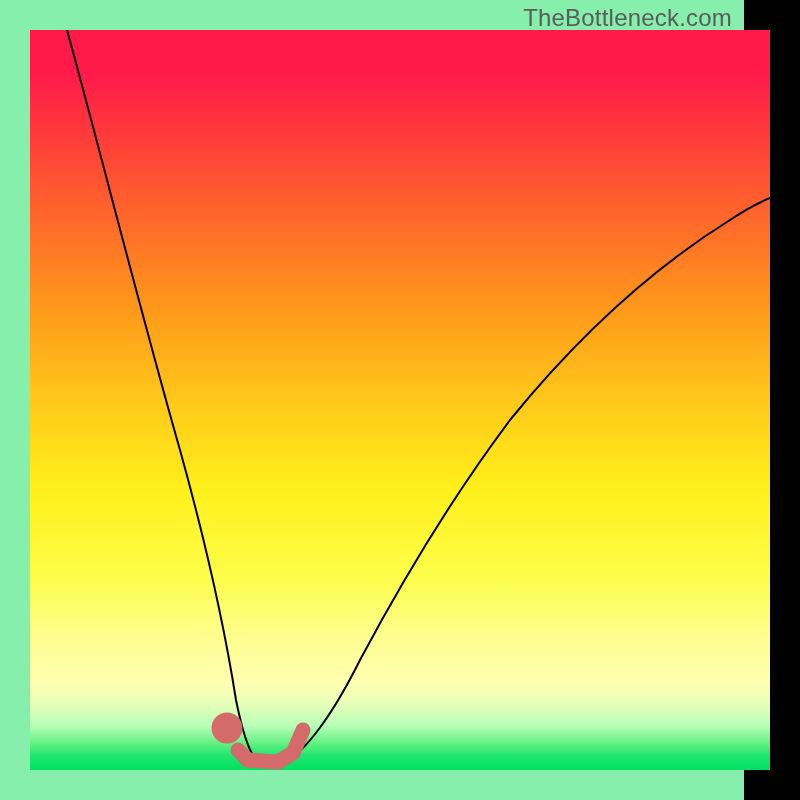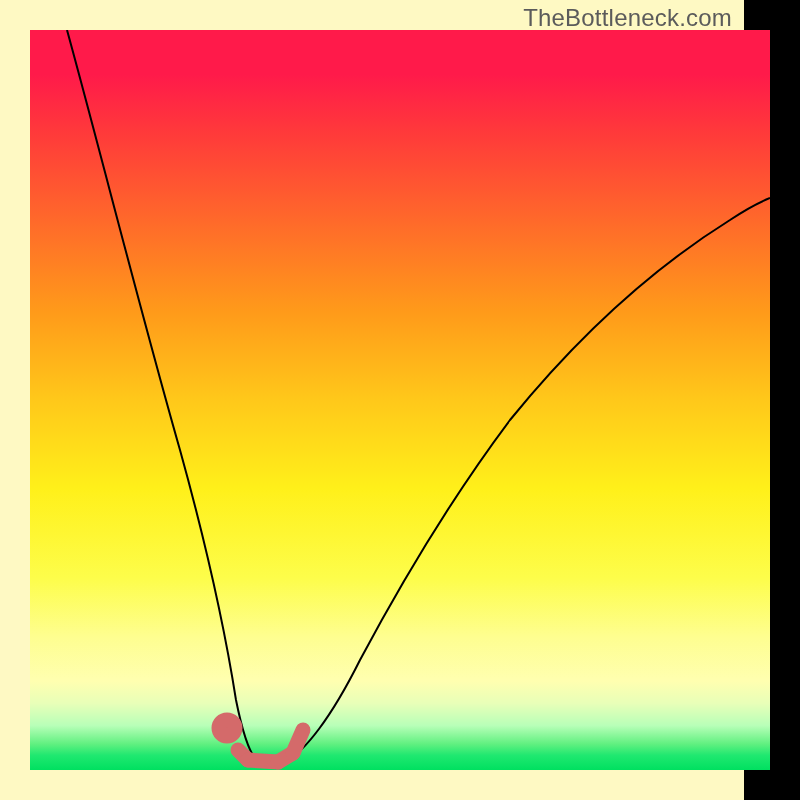--- a/index.html
+++ b/index.html
@@ -10,21 +10,21 @@
     background: #000;
     font-family: Arial, Helvetica, sans-serif;
     overflow: hidden;
   }
   .frame {
     position: absolute;
     left: 0;
     top: 0;
     width: 744px;
     height: 800px;
-    background: #fef9c3;
+    background: #86efac;
   }
   .plot {
     position: absolute;
     left: 30px;
     top: 30px;
     width: 740px;
     height: 740px;
     overflow: hidden;
   }
   .gradient {

